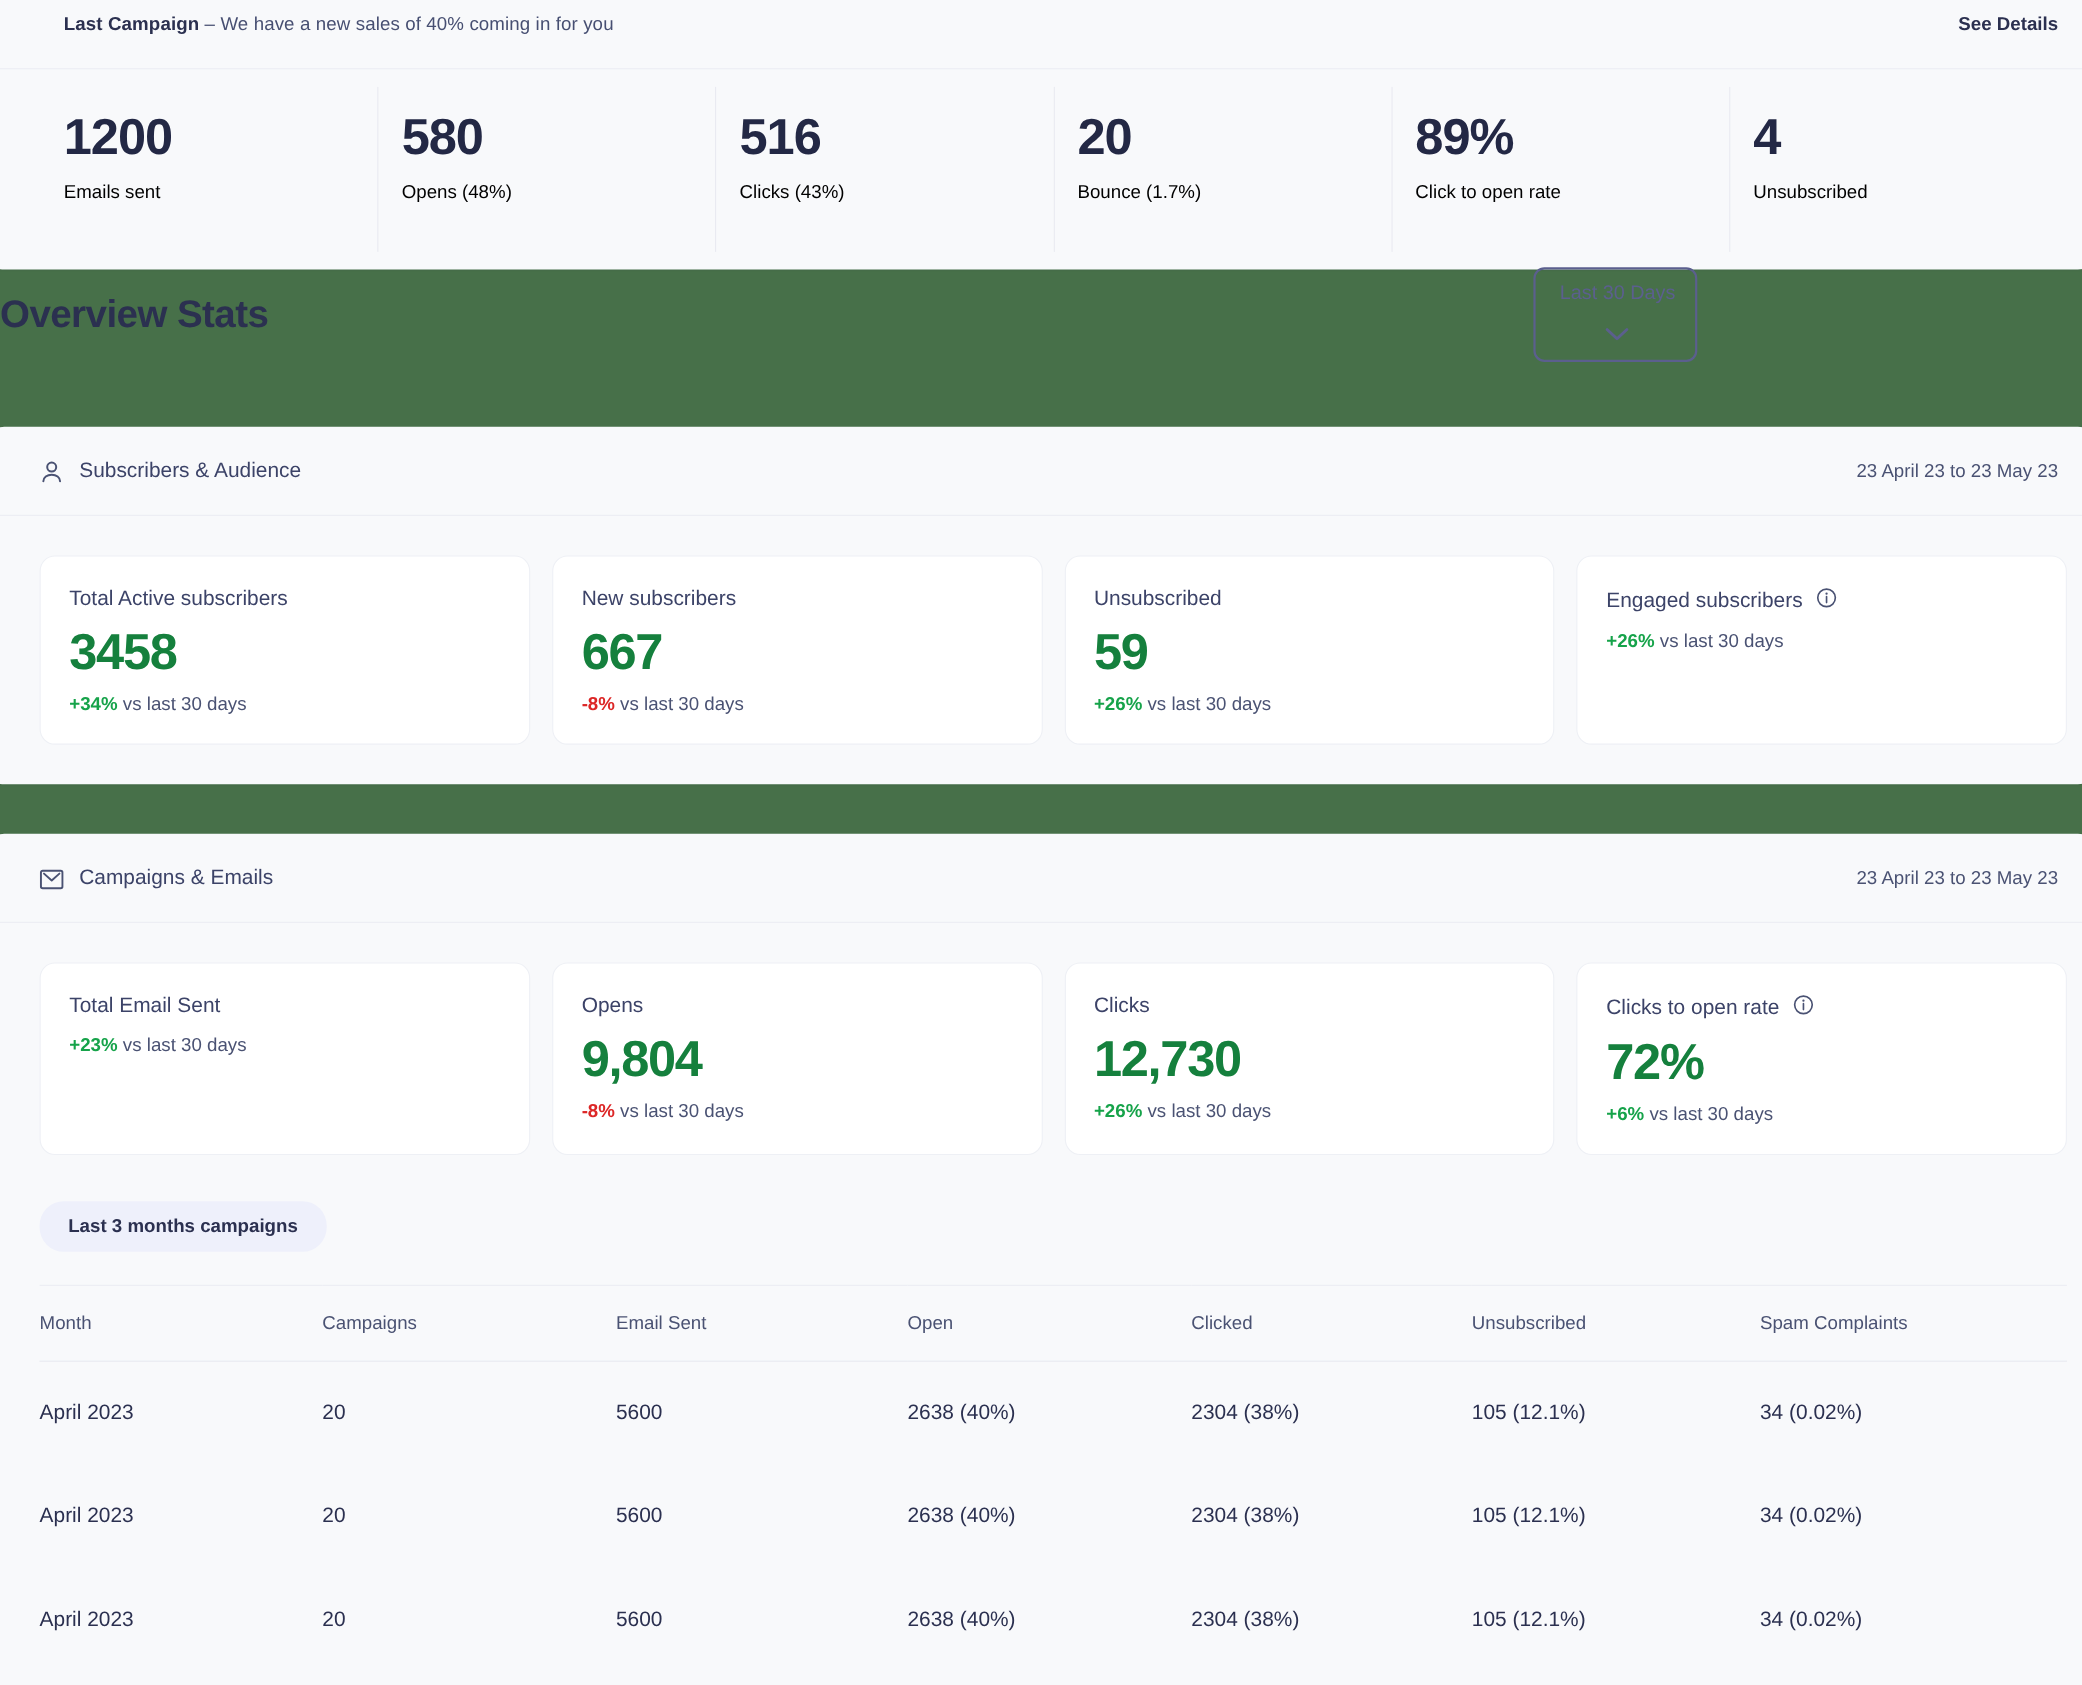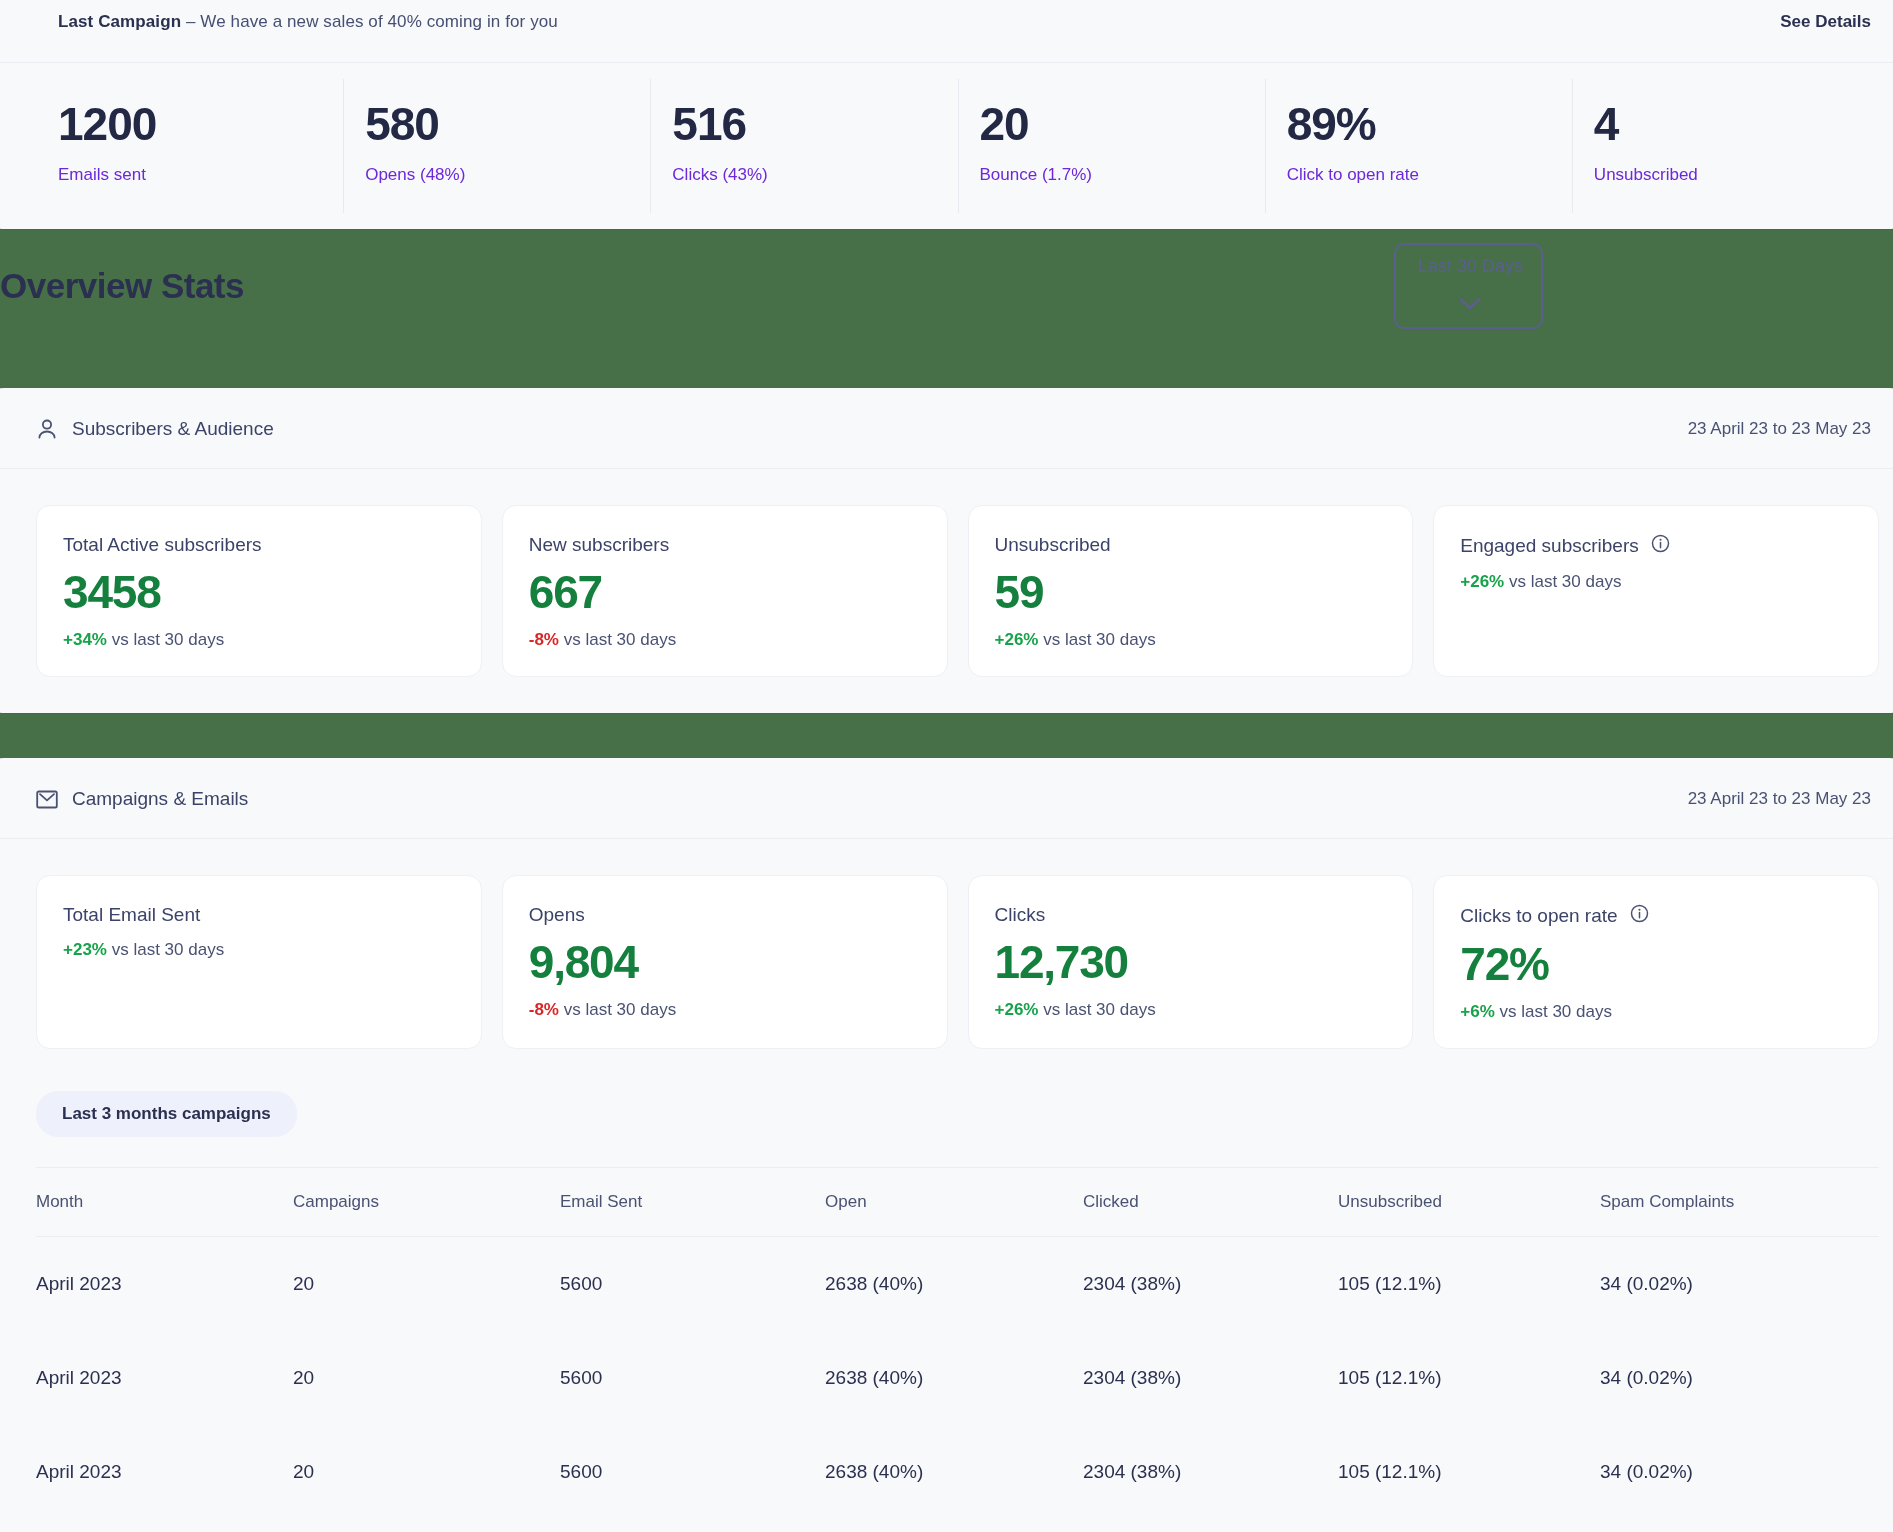--- a/index.html
+++ b/index.html
@@ -50,21 +50,21 @@
     white-space: nowrap;
   }
   .campaign-metrics {
     display: flex;
     border-top: 1px solid #ecedf3;
     padding: 0 36px;
     margin-top: 18px;
   }
   .metric {
     flex: 1;
-    padding: 38px 10px 44px 22px;
+    padding: 38px 10px 60px 22px;
     position: relative;
   }
   .metric + .metric::before {
     content: "";
     position: absolute;
     left: 0;
     top: 16px;
     bottom: 16px;
     width: 1px;
     background: #e9eaf1;
@@ -72,21 +72,21 @@
   .metric-value {
     font-size: 46px;
     font-weight: 700;
     letter-spacing: -1px;
     line-height: 1;
     color: #232845;
   }
   .metric-label {
     margin-top: 18px;
     font-size: 17px;
-    color: #6d28d9;
+    color: #000000;
   }
 
   
   .overview-bar {
     position: absolute;
     left: 0;
     top: 238px;
     width: 1565px;
     height: 96px;
     display: flex;

